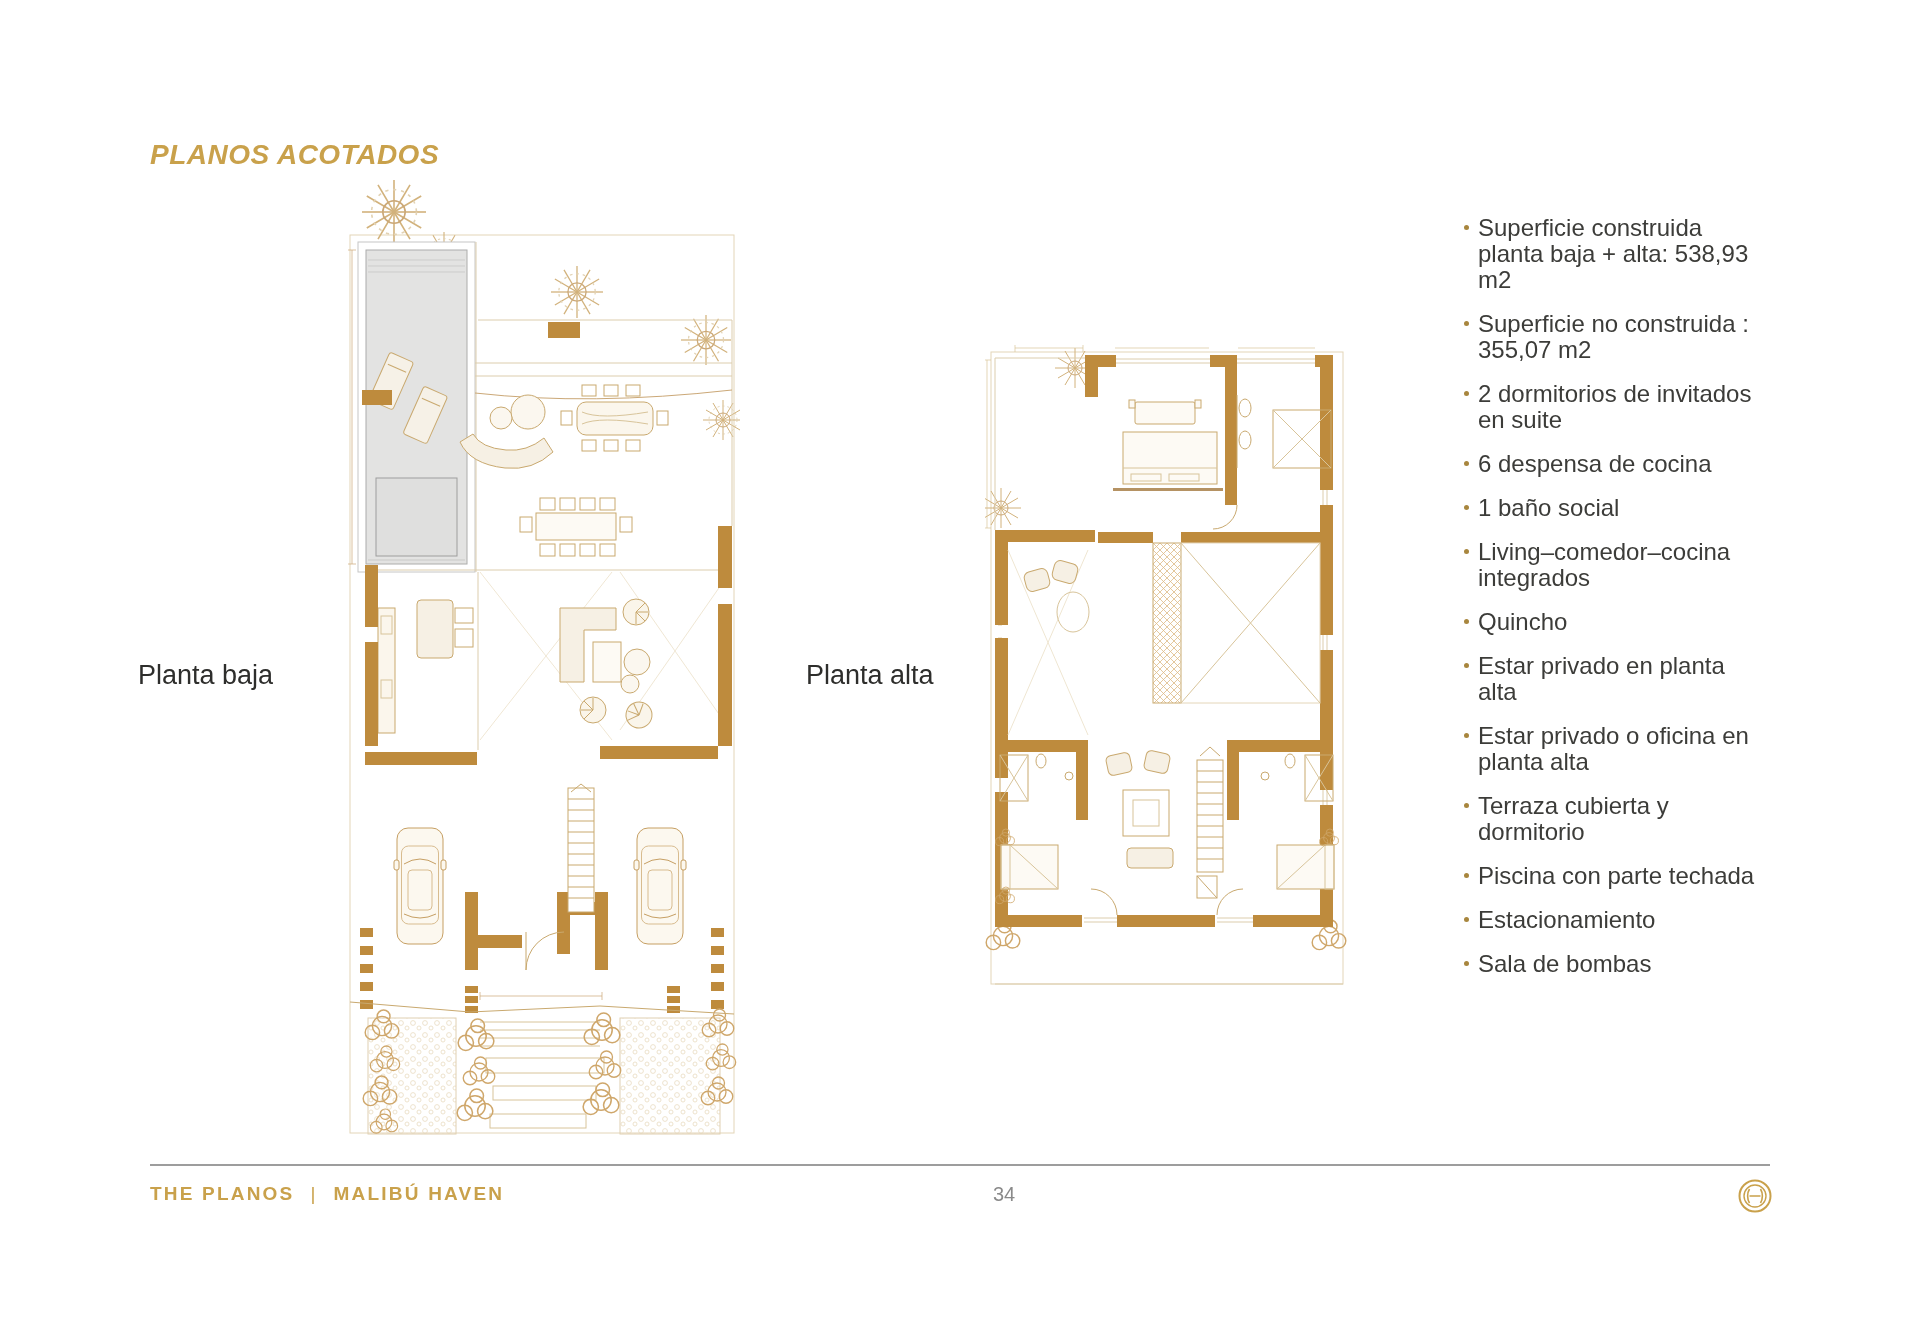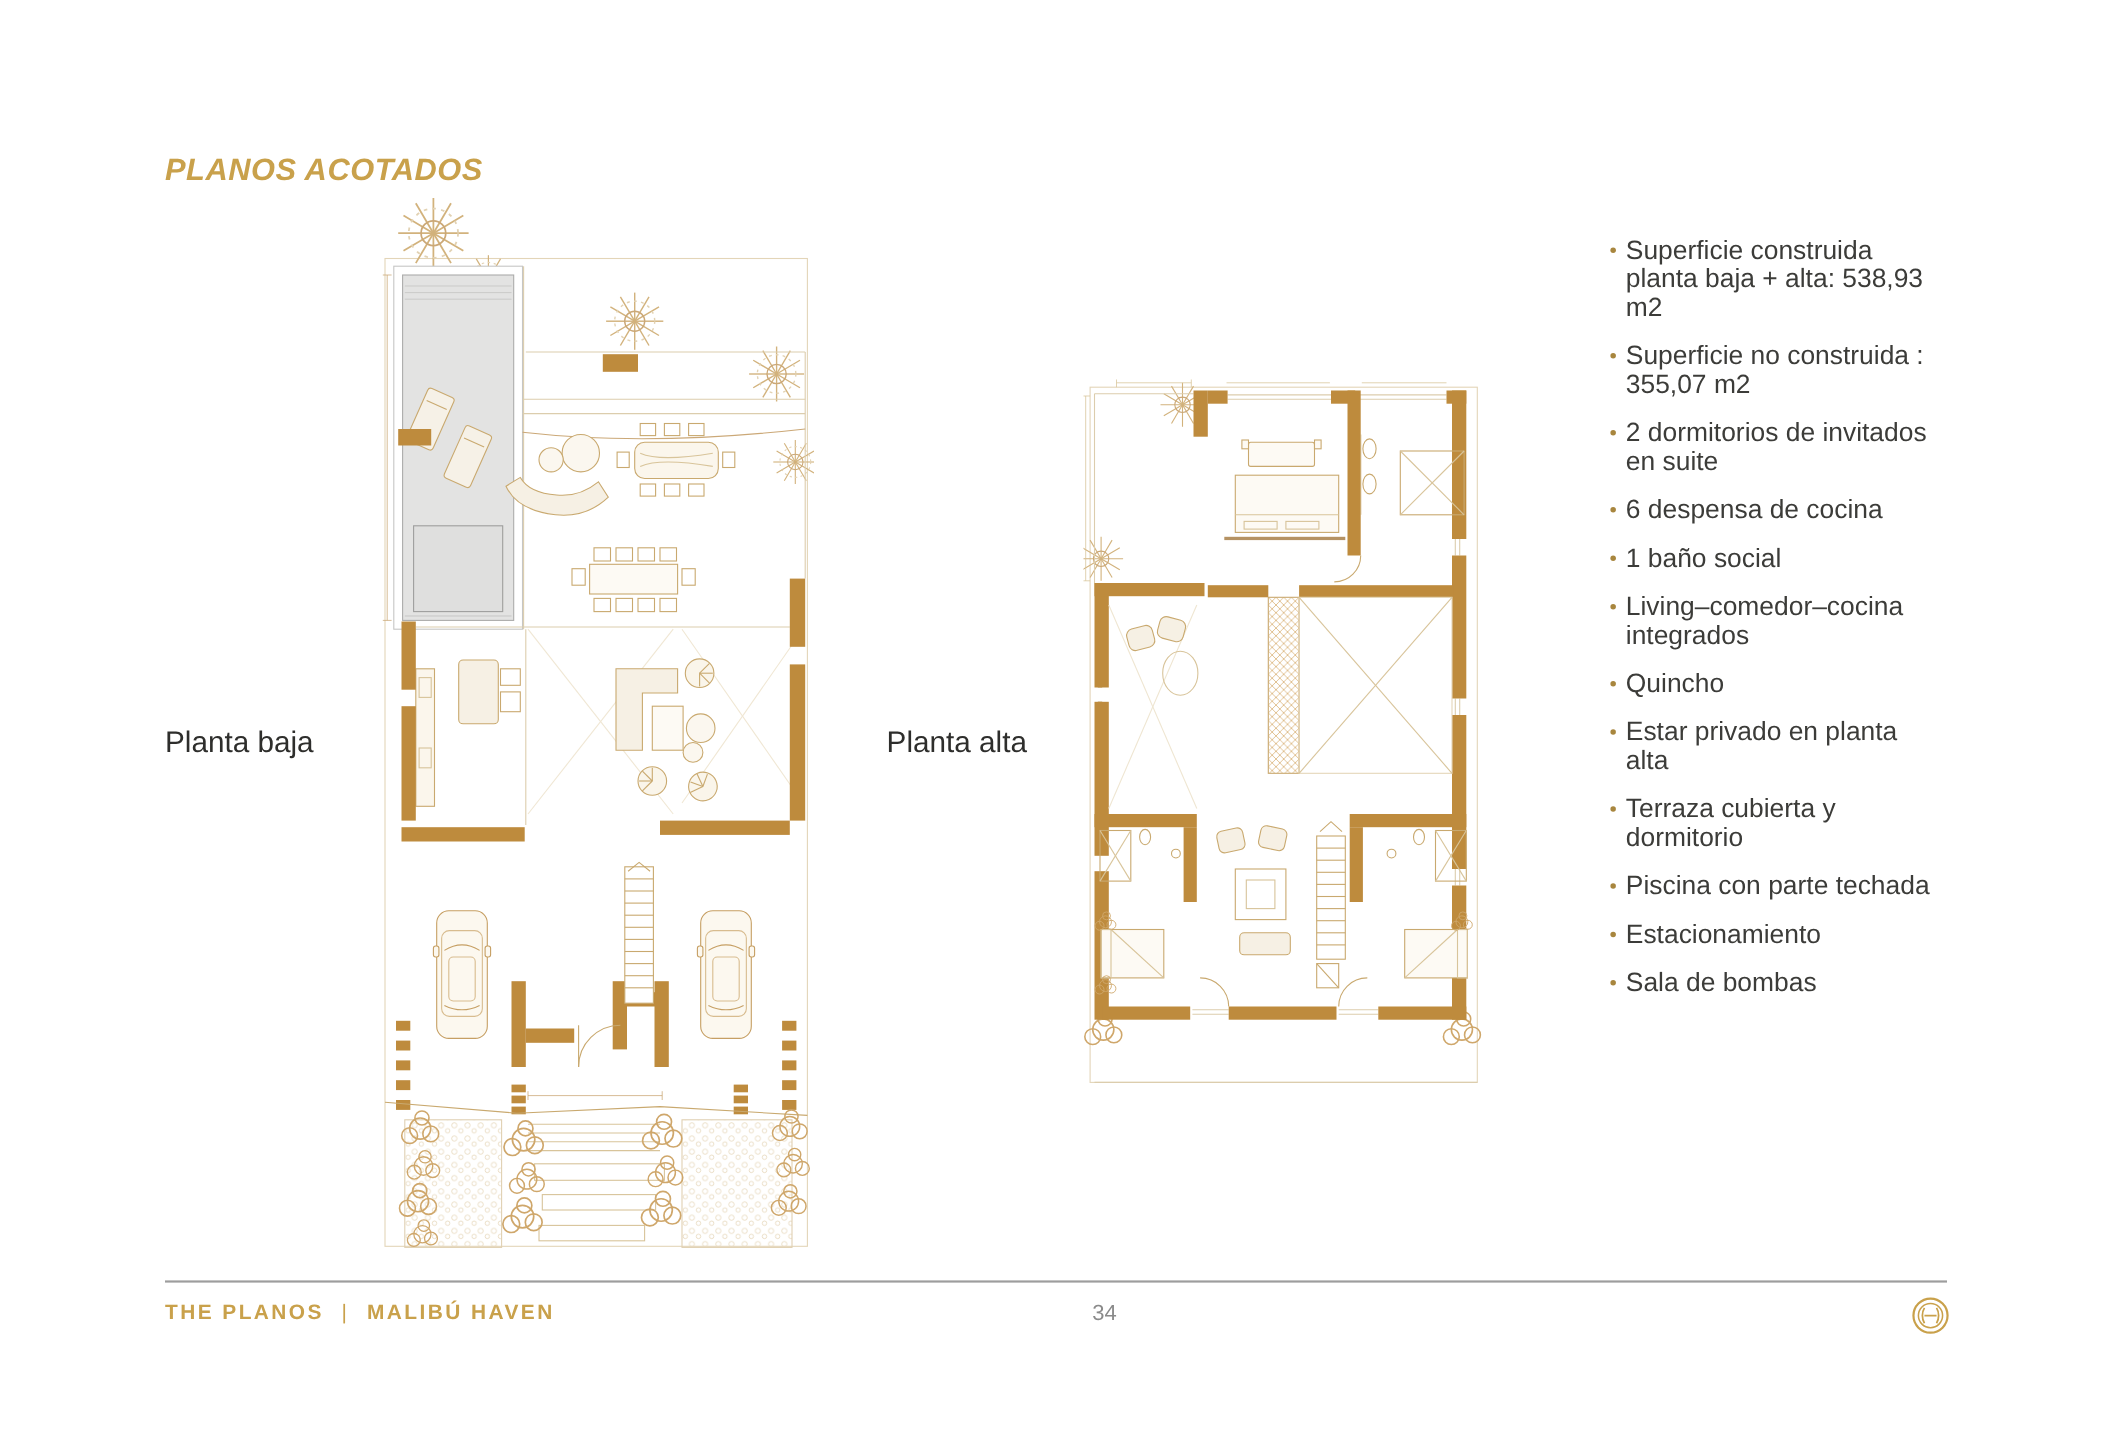--- a/index.html
+++ b/index.html
@@ -7,21 +7,21 @@
     width:1920px;height:1318px;position:relative;background:#ffffff;
     font-family:"Liberation Sans", sans-serif;overflow:hidden;
   }
   .page-title{
     position:absolute;left:150px;top:139px;
     font-size:28px;font-weight:700;letter-spacing:.5px;color:#C9A14B;font-style:italic;
   }
   .plan-label{
     position:absolute;top:660px;font-size:27px;color:#2E2E2C;font-weight:400;
   }
-  .plan-label.baja{left:150px;text-align:center;}
+  .plan-label.baja{left:138px;text-align:center;}
   .plan-label.alta{left:806px;}
   .plan-svg{position:absolute;}
   .plan-svg.baja{left:290px;top:180px;}
   .plan-svg.alta{left:985px;top:340px;}
   .features{
     position:absolute;left:1462px;top:215px;width:308px;
     list-style:none;margin:0;padding:0;
   }
   .features li{
     position:relative;padding-left:16px;margin:0 0 18px 0;
@@ -486,20 +486,21 @@
 
 <ul class="features">
   <li>Superficie construida planta baja + alta: 538,93 m2</li>
   <li>Superficie no construida : 355,07 m2</li>
   <li>2 dormitorios de invitados en suite</li>
   <li>6 despensa de cocina</li>
   <li>1 baño social</li>
   <li>Living–comedor–cocina integrados</li>
   <li>Quincho</li>
   <li>Estar privado en planta alta</li>
+  <li>Estar privado o oficina en planta alta</li>
   <li>Terraza cubierta y dormitorio</li>
   <li>Piscina con parte techada</li>
   <li>Estacionamiento</li>
   <li>Sala de bombas</li>
 </ul>
 
 <div class="footer-divider"></div>
 <div class="footer-brand-row">
   <span>THE PLANOS</span><span class="sep">|</span><span>MALIBÚ HAVEN</span>
 </div>

